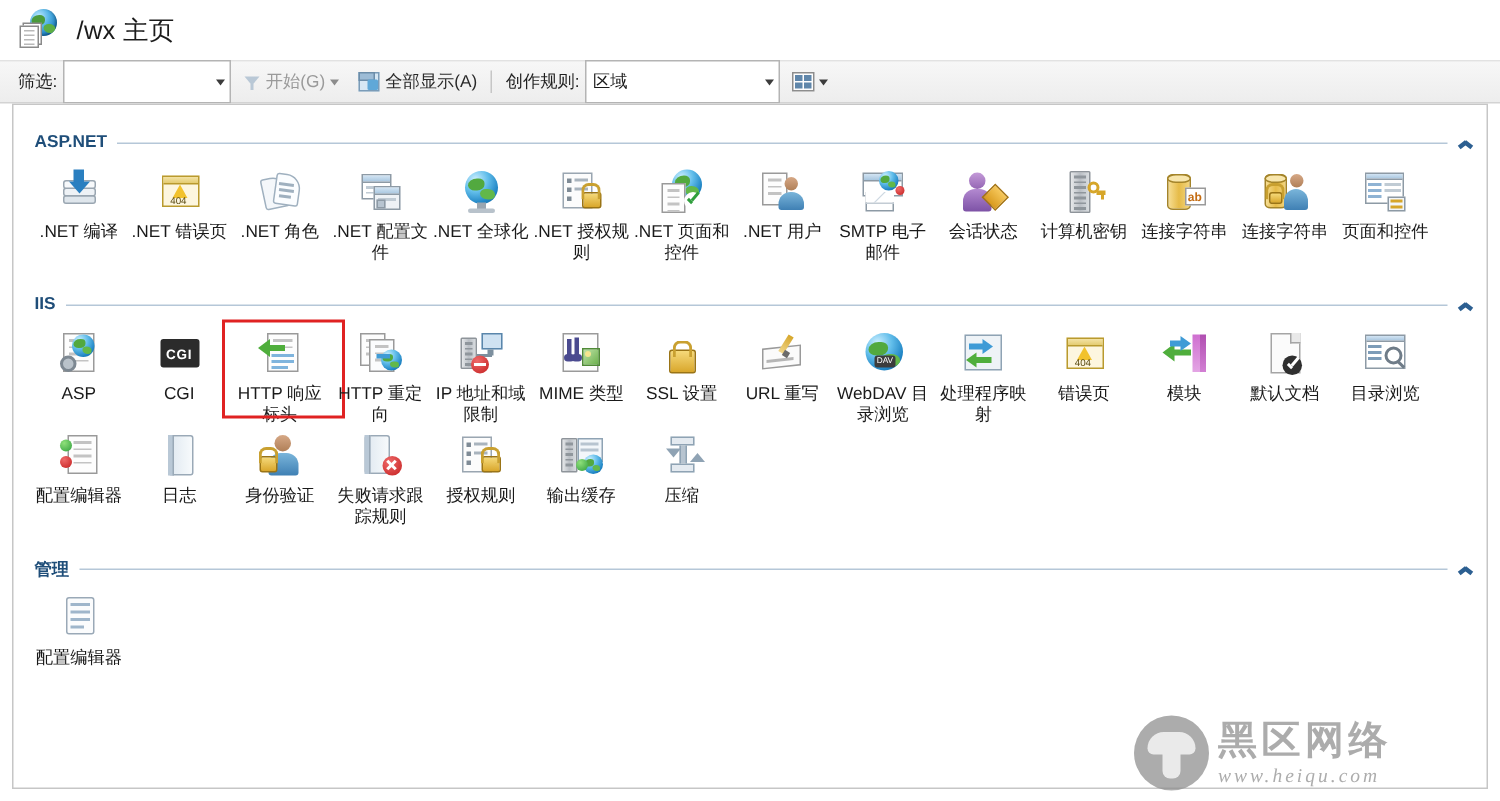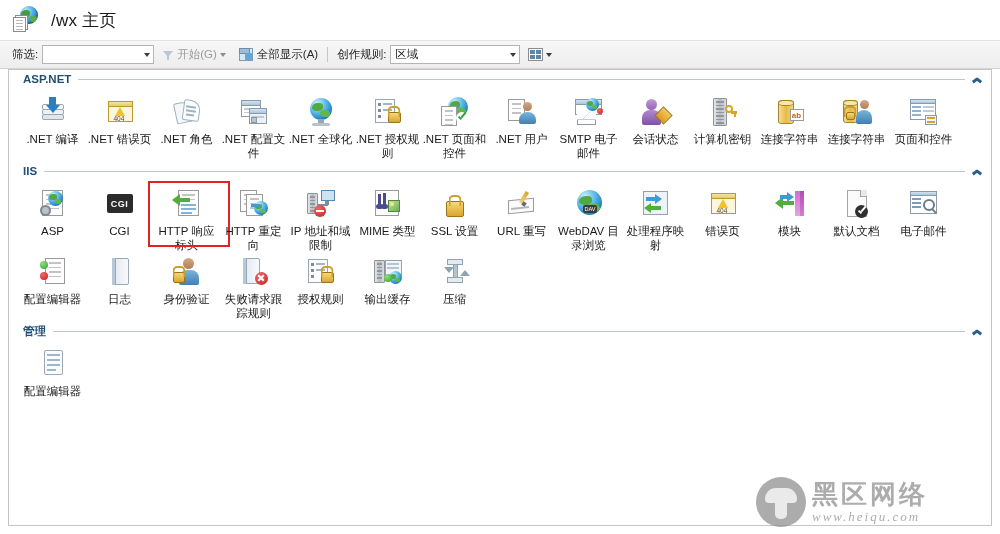--- a/index.html
+++ b/index.html
@@ -89,21 +89,21 @@
     border-top: 1px solid #e2e2e2;
     border-bottom: 1px solid #d3d3d3;
     display: flex;
     align-items: center;
     padding-left: 12px;
     font-size: 11.5px;
     color: #2a2a2a;
   }
   .tb-label { white-space: nowrap; margin-right: 4px; color: #1f1f1f; }
   .tb-combo {
-    height: 19px;
+    height: 29px;
     background: #ffffff;
     border: 1px solid #b4b4b4;
     display: flex;
     align-items: center;
     justify-content: flex-end;
     padding-right: 3px;
   }
   .tb-combo.filter { width: 112px; }
   .tb-combo.group { width: 130px; justify-content: space-between; padding-left: 4px; }
   .tb-combo .val { font-size: 11.5px; color: #1a1a1a; }
@@ -197,21 +197,21 @@
     border: 1px solid #c6c6c6;
     overflow: hidden;
   }
 
   .section { position: relative; }
   .section-header {
     display: flex;
     align-items: center;
     padding: 0 8px 0 14px;
     height: 18px;
-    margin-top: 0;
+    margin-top: 16px;
   }
   .section-title {
     font-size: 11.5px;
     font-weight: bold;
     color: #1f4e79;
     white-space: nowrap;
     padding-right: 7px;
   }
   .section-line {
     flex: 1 1 auto;
@@ -946,21 +946,21 @@
         <div class="cell">
           <div class="ico">
             <div class="win" style="left:2px;top:3px;width:27px;height:23px;">
                 <div class="bar" style="height:4px;"></div>
               </div>
             <div style="position:absolute;left:4px;top:10px;width:9px;height:2px;background:#7d9cb8;"></div>
             <div style="position:absolute;left:4px;top:14px;width:9px;height:2px;background:#7d9cb8;"></div>
             <div style="position:absolute;left:4px;top:18px;width:9px;height:2px;background:#7d9cb8;"></div>
             <div class="magnify" style="left:15px;top:11px;width:12px;height:12px;"></div>
           </div>
-          <div class="lbl">电子邮件</div>
+          <div class="lbl">目录浏览</div>
         </div>
 
         <div class="cell">
           <div class="ico">
             <div class="doc" style="left:8px;top:2px;width:20px;height:26px;">
                 <i></i>
                 <i></i>
                 <i></i>
                 <i></i>
               </div>

